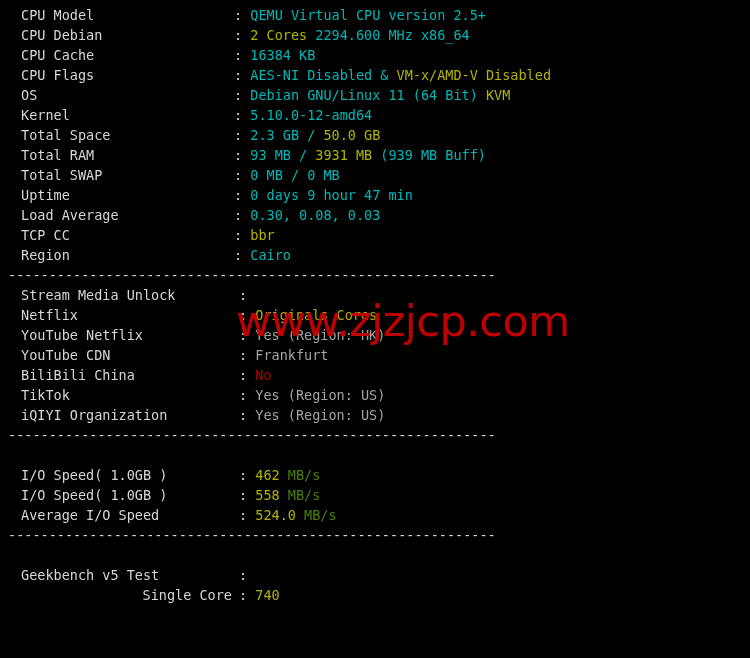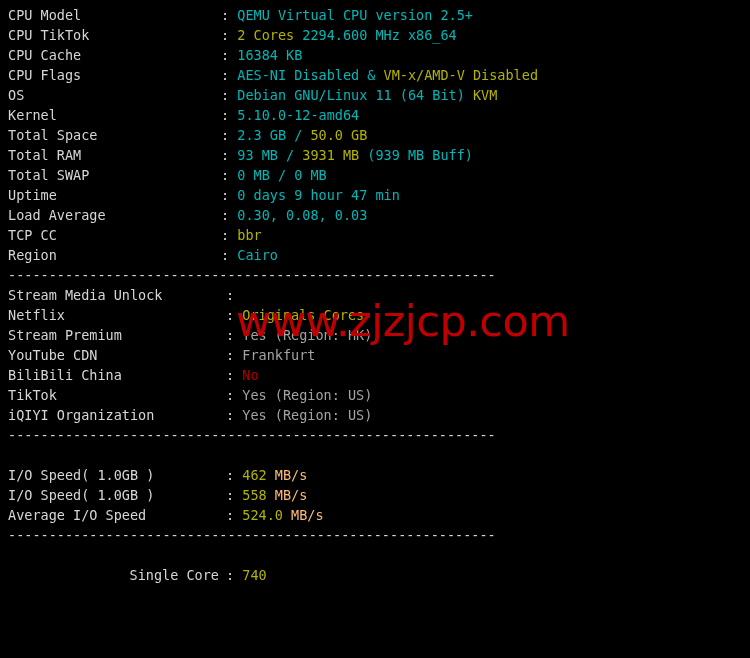--- a/index.html
+++ b/index.html
@@ -28,21 +28,21 @@
   .screen {
     position: absolute;
     top: 5px;
     left: 0;
     width: 750px;
   }
   .row {
     display: block;
     height: 20px;
     white-space: pre;
-    padding-left: 8px;
+    padding-left: 21px;
   }
   .row .label {
     display: inline-block;
     width: 213px;
     color: #d6d6d6;
     white-space: pre;
   }
   .row.indent-ext .label {
     width: 218px;
   }
@@ -54,21 +54,21 @@
   .row .colon {
     color: #d6d6d6;
   }
   .row .value {
     white-space: pre;
   }
   .c-cyan   { color: #00b6b6; }
   .c-yellow { color: #b3b300; }
   .c-green  { color: #a3a3a3; }
   .c-red    { color: #b00000; text-align: center; }
-  .c-white  { color: #fdba74; }
+  .c-white  { color: #4d7c0f; }
   .sep {
     display: block;
     height: 20px;
     white-space: pre;
     padding-left: 8px;
     color: #d6d6d6;
     letter-spacing: 0;
   }
   .spacer {
     display: block;
@@ -91,59 +91,60 @@
 </style>
 </head>
 <body>
 
 <div id="terminal">
 
   <div class="screen">
 
     <div id="sec-system">
         <div class="row"><span class="label">CPU Model</span><span class="colon">: </span><span class="value c-cyan">QEMU Virtual CPU version 2.5+</span></div>
-        <div class="row"><span class="label">CPU TikTok</span><span class="colon">: </span><span class="value c-yellow">2 Cores</span><span class="value c-cyan"> 2294.600 MHz x86_64</span></div>
+        <div class="row"><span class="label">CPU Debian</span><span class="colon">: </span><span class="value c-yellow">2 Cores</span><span class="value c-cyan"> 2294.600 MHz x86_64</span></div>
         <div class="row"><span class="label">CPU Cache</span><span class="colon">: </span><span class="value c-cyan">16384 KB</span></div>
         <div class="row"><span class="label">CPU Flags</span><span class="colon">: </span><span class="value c-cyan">AES-NI Disabled</span><span class="value c-cyan"> &amp; </span><span class="value c-yellow">VM-x/AMD-V Disabled</span></div>
         <div class="row"><span class="label">OS</span><span class="colon">: </span><span class="value c-cyan">Debian GNU/Linux 11 (64 Bit)</span><span class="value c-yellow"> KVM</span></div>
         <div class="row"><span class="label">Kernel</span><span class="colon">: </span><span class="value c-cyan">5.10.0-12-amd64</span></div>
         <div class="row"><span class="label">Total Space</span><span class="colon">: </span><span class="value c-cyan">2.3 GB</span><span class="value c-cyan"> / </span><span class="value c-yellow">50.0 GB</span></div>
         <div class="row"><span class="label">Total RAM</span><span class="colon">: </span><span class="value c-cyan">93 MB</span><span class="value c-cyan"> / </span><span class="value c-yellow">3931 MB</span><span class="value c-cyan"> (939 MB Buff)</span></div>
         <div class="row"><span class="label">Total SWAP</span><span class="colon">: </span><span class="value c-cyan">0 MB / 0 MB</span></div>
         <div class="row"><span class="label">Uptime</span><span class="colon">: </span><span class="value c-cyan">0 days 9 hour 47 min</span></div>
         <div class="row"><span class="label">Load Average</span><span class="colon">: </span><span class="value c-cyan">0.30, 0.08, 0.03</span></div>
         <div class="row"><span class="label">TCP CC</span><span class="colon">: </span><span class="value c-yellow">bbr</span></div>
         <div class="row"><span class="label">Region</span><span class="colon">: </span><span class="value c-cyan">Cairo</span></div>
       </div>
 
     <div class="sep">------------------------------------------------------------</div>
 
     <div id="sec-stream">
         <div class="row indent-ext"><span class="label">Stream Media Unlock</span><span class="colon">: </span></div>
         <div class="row indent-ext"><span class="label">Netflix</span><span class="colon">: </span><span class="value c-yellow">Originals Cores</span></div>
-        <div class="row indent-ext"><span class="label">Stream Premium</span><span class="colon">: </span><span class="value c-green">Yes (Region: HK)</span></div>
+        <div class="row indent-ext"><span class="label">YouTube Netflix</span><span class="colon">: </span><span class="value c-green">Yes (Region: HK)</span></div>
         <div class="row indent-ext"><span class="label">YouTube CDN</span><span class="colon">: </span><span class="value c-green">Frankfurt</span></div>
         <div class="row indent-ext"><span class="label">BiliBili China</span><span class="colon">: </span><span class="value c-red">No</span></div>
         <div class="row indent-ext"><span class="label">TikTok</span><span class="colon">: </span><span class="value c-green">Yes (Region: US)</span></div>
         <div class="row indent-ext"><span class="label">iQIYI Organization</span><span class="colon">: </span><span class="value c-green">Yes (Region: US)</span></div>
       </div>
 
     <div class="sep">------------------------------------------------------------</div>
     <div class="spacer"></div>
 
     <div id="sec-io">
         <div class="row indent-ext"><span class="label">I/O Speed( 1.0GB )</span><span class="colon">: </span><span class="value c-yellow">462</span><span class="value c-white"> MB/s</span></div>
         <div class="row indent-ext"><span class="label">I/O Speed( 1.0GB )</span><span class="colon">: </span><span class="value c-yellow">558</span><span class="value c-white"> MB/s</span></div>
         <div class="row indent-ext"><span class="label">Average I/O Speed</span><span class="colon">: </span><span class="value c-yellow">524.0</span><span class="value c-white"> MB/s</span></div>
       </div>
 
     <div class="sep">------------------------------------------------------------</div>
     <div class="spacer"></div>
 
     <div id="sec-geek">
+        <div class="row indent-ext"><span class="label">Geekbench v5 Test</span><span class="colon">: </span></div>
         <div class="row indent-ext"><span class="label ralign">Single Core</span><span class="colon">: </span><span class="value c-yellow">740</span></div>
       </div>
 
   </div>
 
   <div class="watermark">www.zjzjcp.com</div>
 
 </div>
 
 </body></html>

